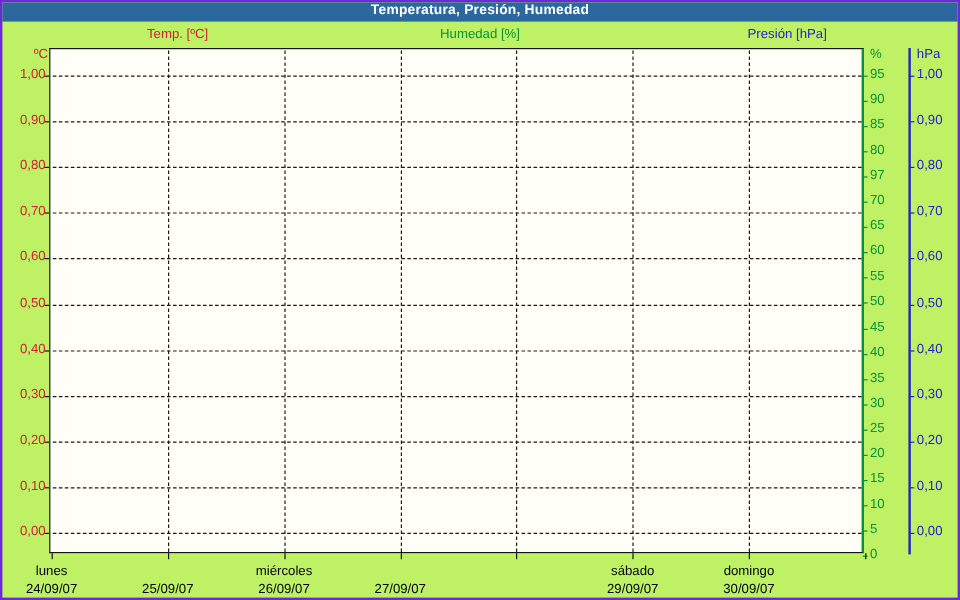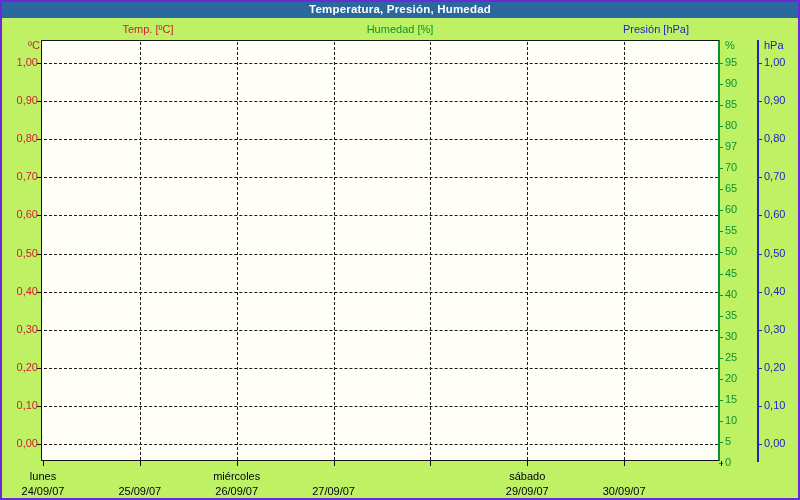--- a/index.html
+++ b/index.html
@@ -178,14 +178,15 @@
     <div class="tick tick-x" style="left: 719px;"></div>
     <div class="day-name" style="left: 41px;">lunes</div>
     <div class="day-date" style="left: 41px;">24/09/07</div>
     <div class="day-date" style="left: 137.857px;">25/09/07</div>
     <div class="day-name" style="left: 234.714px;">miércoles</div>
     <div class="day-date" style="left: 234.714px;">26/09/07</div>
     <div class="day-date" style="left: 331.571px; text-align: center;">27/09/07</div>
     <div class="day-date" style="left: 428.429px; margin-top: 16px;">28/09/07</div>
     <div class="day-name" style="left: 525.286px;">sábado</div>
     <div class="day-date" style="left: 525.286px;">29/09/07</div>
+    <div class="day-name" style="left: 622.143px;">domingo</div>
     <div class="day-date" style="left: 622.143px;">30/09/07</div>
   </div>
 
 </body></html>

